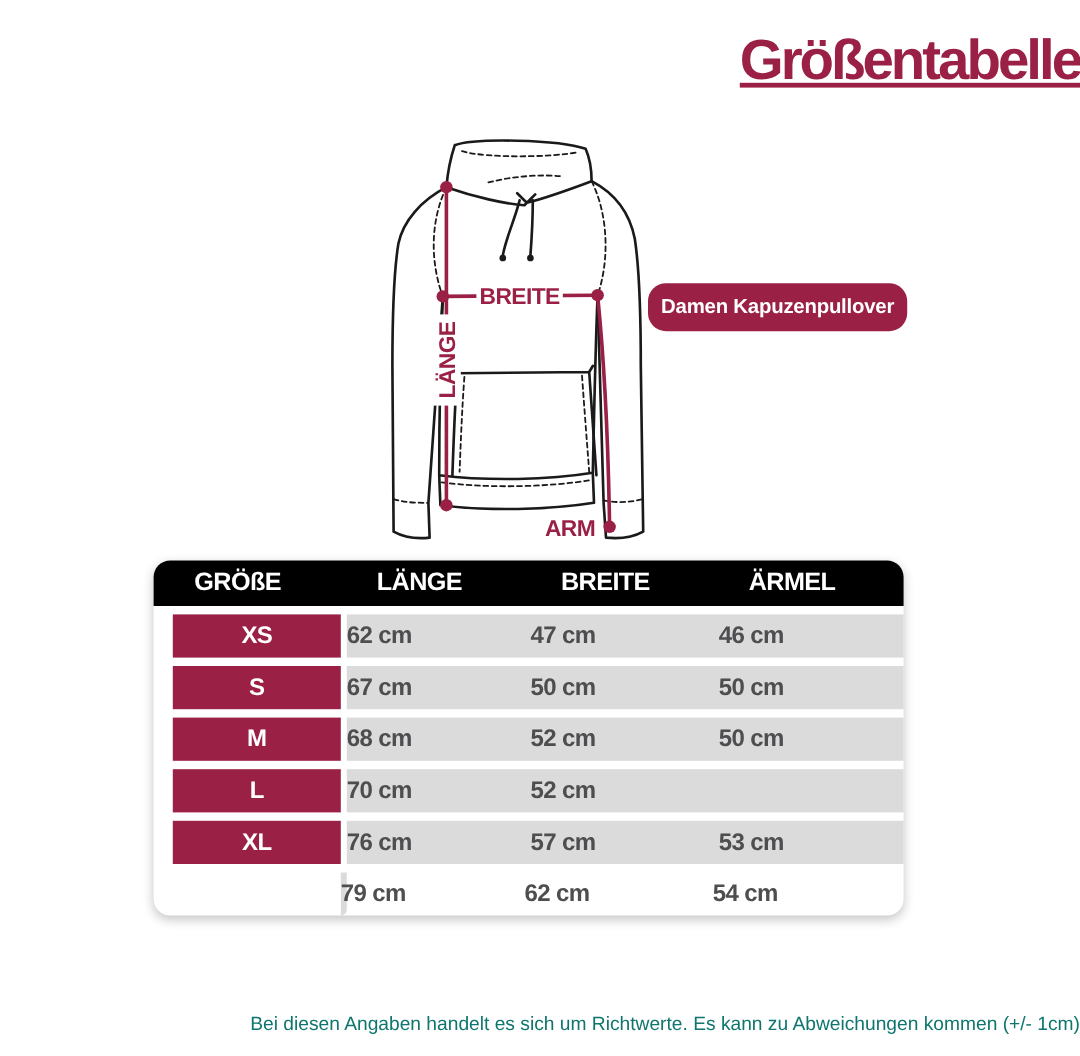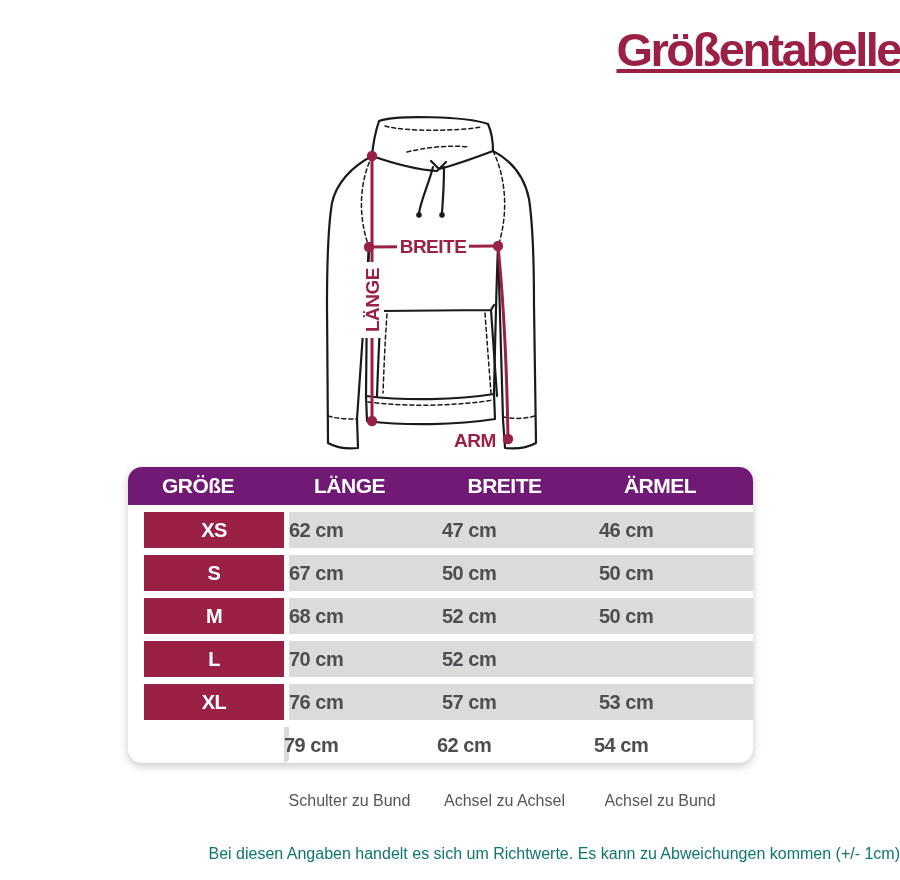--- a/index.html
+++ b/index.html
@@ -30,21 +30,21 @@
     display:flex; align-items:center; justify-content:center;
   }
   .badge span { color:#ffffff; font-size:17px; font-weight:bold; letter-spacing:-0.2px; }
 
   .size-table {
     position:absolute; left:128px; top:467px; width:625px;
     background:#ffffff; border-radius:14px;
     box-shadow:0 3px 9px rgba(0,0,0,0.22);
   }
   .thead {
-    height:38px; background:#701a75; border-radius:14px 14px 0 0;
+    height:38px; background:#000000; border-radius:14px 14px 0 0;
     display:grid; grid-template-columns:140px 5px 153px 157px 154px 1fr;
     align-items:center;
   }
   .thead .hcell { text-align:center; color:#ffffff; font-size:21px; font-weight:bold; letter-spacing:-0.5px; }
   .trow {
     display:grid; grid-template-columns:140px 5px 1fr;
     height:36px; margin-top:7px;padding-left:16px;
   }
   .size-cell {
     background:#9A2045; color:#ffffff;
@@ -120,20 +120,23 @@
       <text class="mlabel" x="180" y="342" text-anchor="middle">ARM</text>
 
       <circle class="dot" cx="77" cy="51" r="5.2"></circle>
       <circle class="dot" cx="74" cy="142" r="5.2"></circle>
       <circle class="dot" cx="203" cy="141" r="5.2"></circle>
       <circle class="dot" cx="77" cy="316" r="5.2"></circle>
       <circle class="dot" cx="213" cy="334" r="5.2"></circle>
     </svg>
   </div>
 
+  <div class="badge">
+    <span>Damen Kapuzenpullover</span>
+  </div>
 
   <div class="size-table">
     <div class="thead">
       <span class="hcell">GRÖßE</span>
       <span></span>
       <span class="hcell">LÄNGE</span>
       <span class="hcell">BREITE</span>
       <span class="hcell">ÄRMEL</span>
     </div>
     <div class="tbody">
@@ -192,21 +195,16 @@
         <div class="val-strip">
           <span class="val">79 cm</span>
           <span class="val">62 cm</span>
           <span class="val">54 cm</span>
         </div>
       </div>
 
     </div>
   </div>
 
-  <div class="footnotes">
-    <span class="footnote">Schulter zu Bund</span>
-    <span class="footnote">Achsel zu Achsel</span>
-    <span class="footnote">Achsel zu Bund</span>
-  </div>
 
   <div class="disclaimer">Bei diesen Angaben handelt es sich um Richtwerte. Es kann zu Abweichungen kommen (+/- 1cm)</div>
 
 </div>
 
 </body></html>

